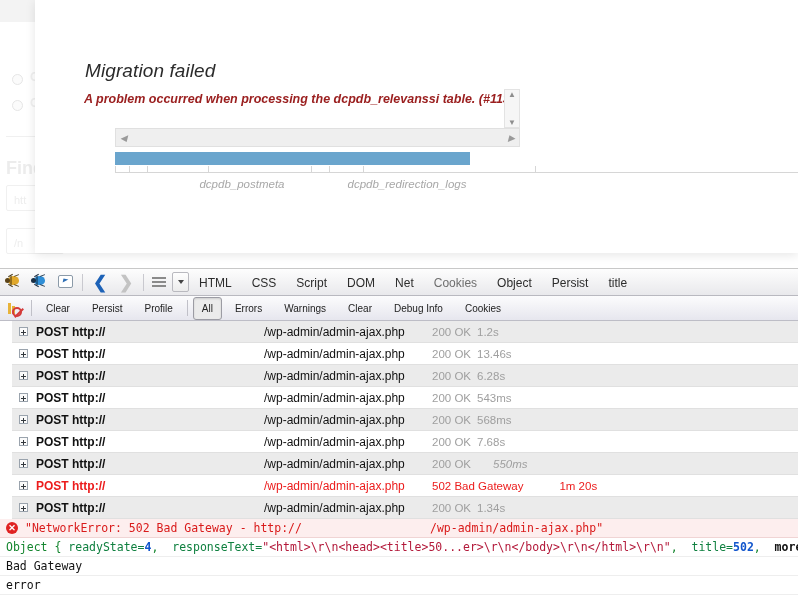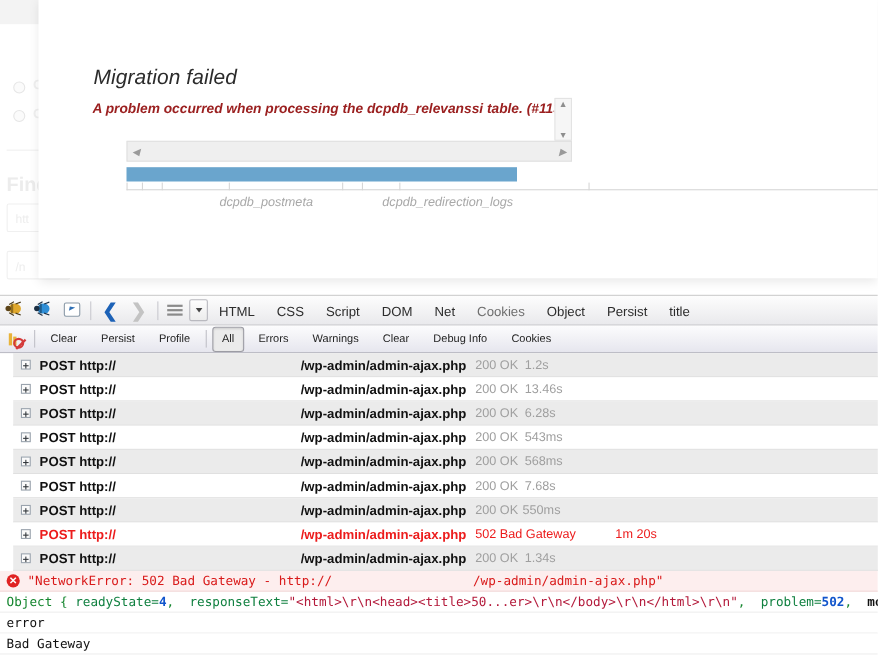--- a/index.html
+++ b/index.html
@@ -143,21 +143,21 @@
   }
   .row.odd { background:#ebebeb; }
   .row.even { background:#ffffff; }
   .twisty {
     width:9px; height:9px; border:1px solid #9aa3ad; background:#fafafa;
     margin-left:7px; margin-right:8px; position:relative; flex:0 0 auto;
   }
   .twisty:before { content:''; position:absolute; left:1px; top:3.5px; width:5px; height:1px; background:#33383d; }
   .twisty:after  { content:''; position:absolute; left:3px; top:1.5px; width:1px; height:5px; background:#33383d; }
   .r-method { font-weight:bold; color:#111; width:228px; flex:0 0 auto; }
-  .r-path { font-weight:bold; color:#111; width:160px; flex:0 0 auto;text-align:right; }
+  .r-path { font-weight:normal; color:#111; width:160px; flex:0 0 auto; }
   .r-status { color:#9f9f9f; font-size:11.5px; margin-left:8px; flex:0 0 auto; }
   .r-time { color:#9f9f9f; font-size:11.5px; margin-left:10px; flex:0 0 auto; }
   .row.err .r-method, .row.err .r-path { color:#ec1c1c; }
   .row.err .r-status, .row.err .r-time { color:#ec1c1c; }
 
   
   .errline {
     position:relative; height:19px; display:flex; align-items:center;
     font-family:"DejaVu Sans Mono","Liberation Mono",monospace; font-size:11.5px;
     border-bottom:1px solid #f0d4d4;
@@ -382,21 +382,21 @@
           <div class="r-method">POST http://</div>
           <div class="r-path">/wp-admin/admin-ajax.php</div>
           <div class="r-status">200 OK</div>
           <div class="r-time" style="margin-left: 6px;">7.68s</div>
         </div>
         <div class="row odd">
           <div class="twisty"></div>
           <div class="r-method">POST http://</div>
           <div class="r-path">/wp-admin/admin-ajax.php</div>
           <div class="r-status">200 OK</div>
-          <div class="r-time" style="margin-left: 4px;">550ms</div>
+          <div class="r-time" style="margin-left: 22px; font-style: italic;">550ms</div>
         </div>
         <div class="row even err">
           <div class="twisty"></div>
           <div class="r-method">POST http://</div>
           <div class="r-path">/wp-admin/admin-ajax.php</div>
           <div class="r-status">502 Bad Gateway</div>
           <div class="r-time" style="margin-left: 36px;">1m 20s</div>
         </div>
         <div class="row odd">
           <div class="twisty"></div>
@@ -414,22 +414,22 @@
           <span class="netw-path">/wp-admin/admin-ajax.php"</span>
         </div>
         <div class="errline objline">
           <span class="ob-g" style="white-space: pre;">Object { </span>
           <span class="ob-k" style="white-space: pre;">readyState=</span>
           <span class="ob-b" style="white-space: pre;">4</span>
           <span class="ob-g" style="white-space: pre;">,  </span>
           <span class="ob-k" style="white-space: pre;">responseText=</span>
           <span class="ob-s" style="white-space: pre;">"&lt;html&gt;\r\n&lt;head&gt;&lt;title&gt;50...er&gt;\r\n&lt;/body&gt;\r\n&lt;/html&gt;\r\n"</span>
           <span class="ob-g" style="white-space: pre;">,  </span>
-          <span class="ob-k" style="white-space: pre;">problem=</span>
+          <span class="ob-k" style="white-space: pre;">title=</span>
           <span class="ob-b" style="white-space: pre;">502</span>
           <span class="ob-g" style="white-space: pre;">,  </span>
           <span class="ob-m" style="white-space: pre;">more...</span>
         </div>
+        <div class="plainline">Bad Gateway</div>
         <div class="plainline">error</div>
-        <div class="plainline">Bad Gateway</div>
       </div>
   </div>
 </div>
 
 </body></html>

